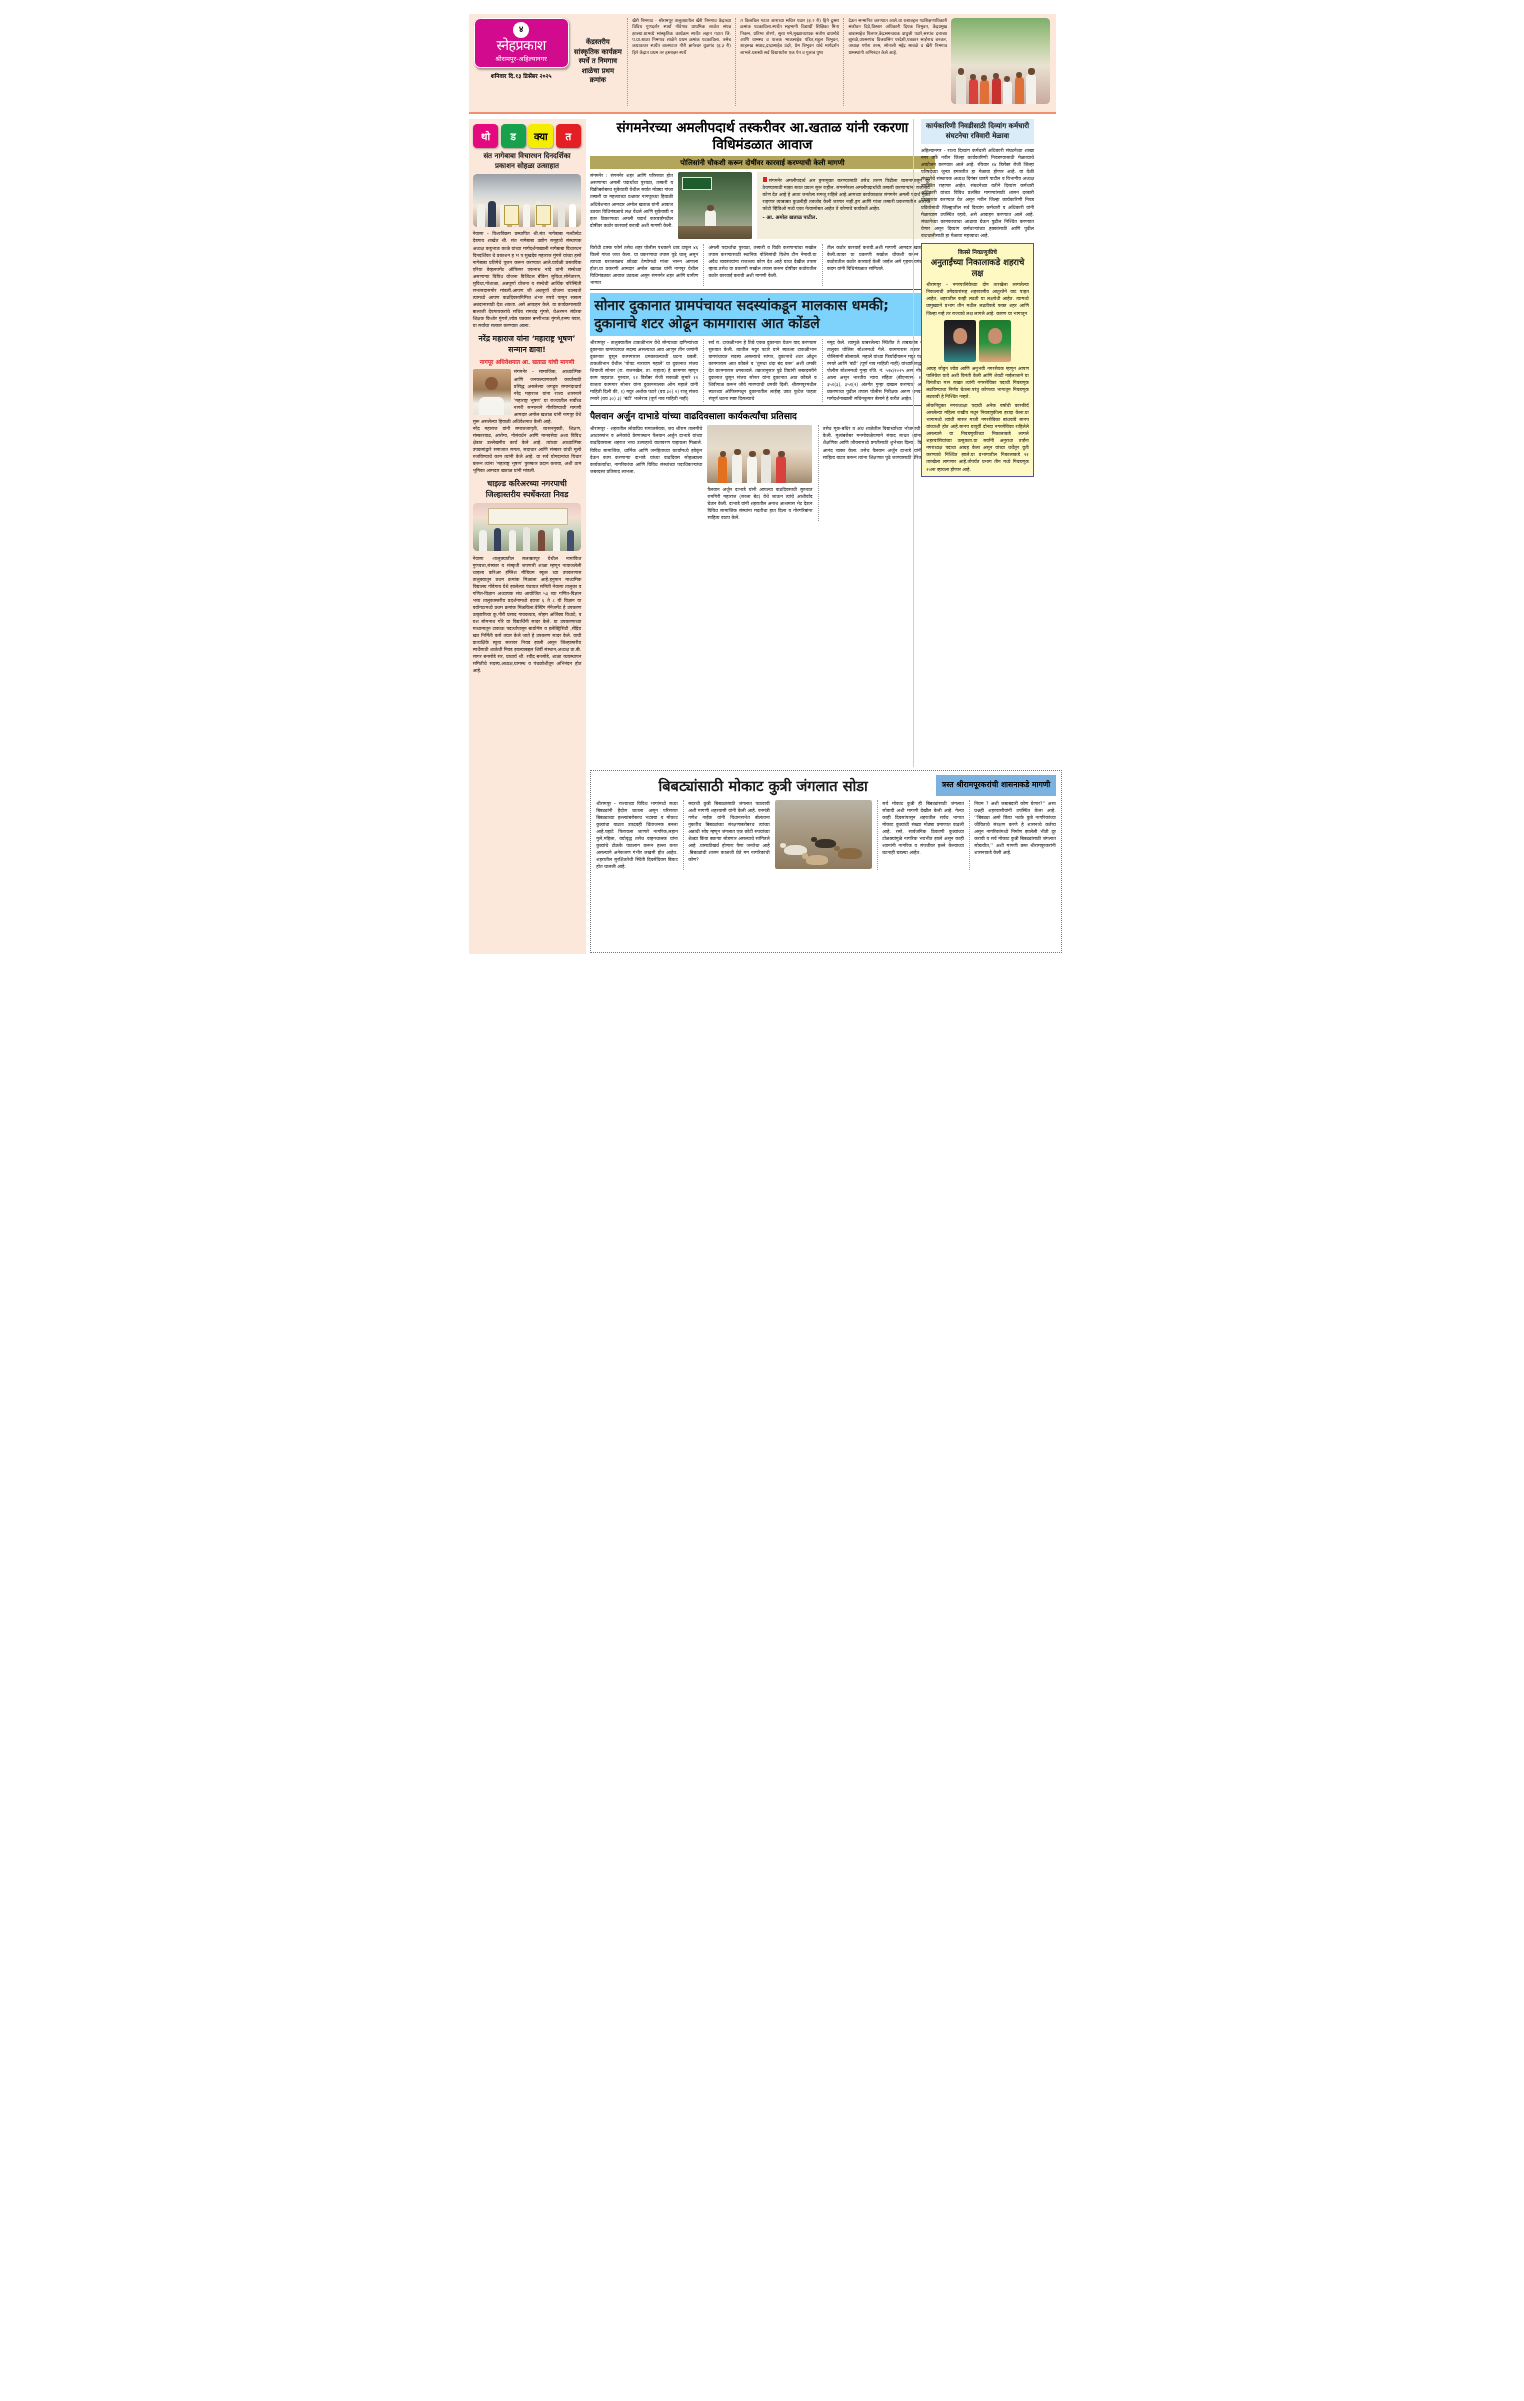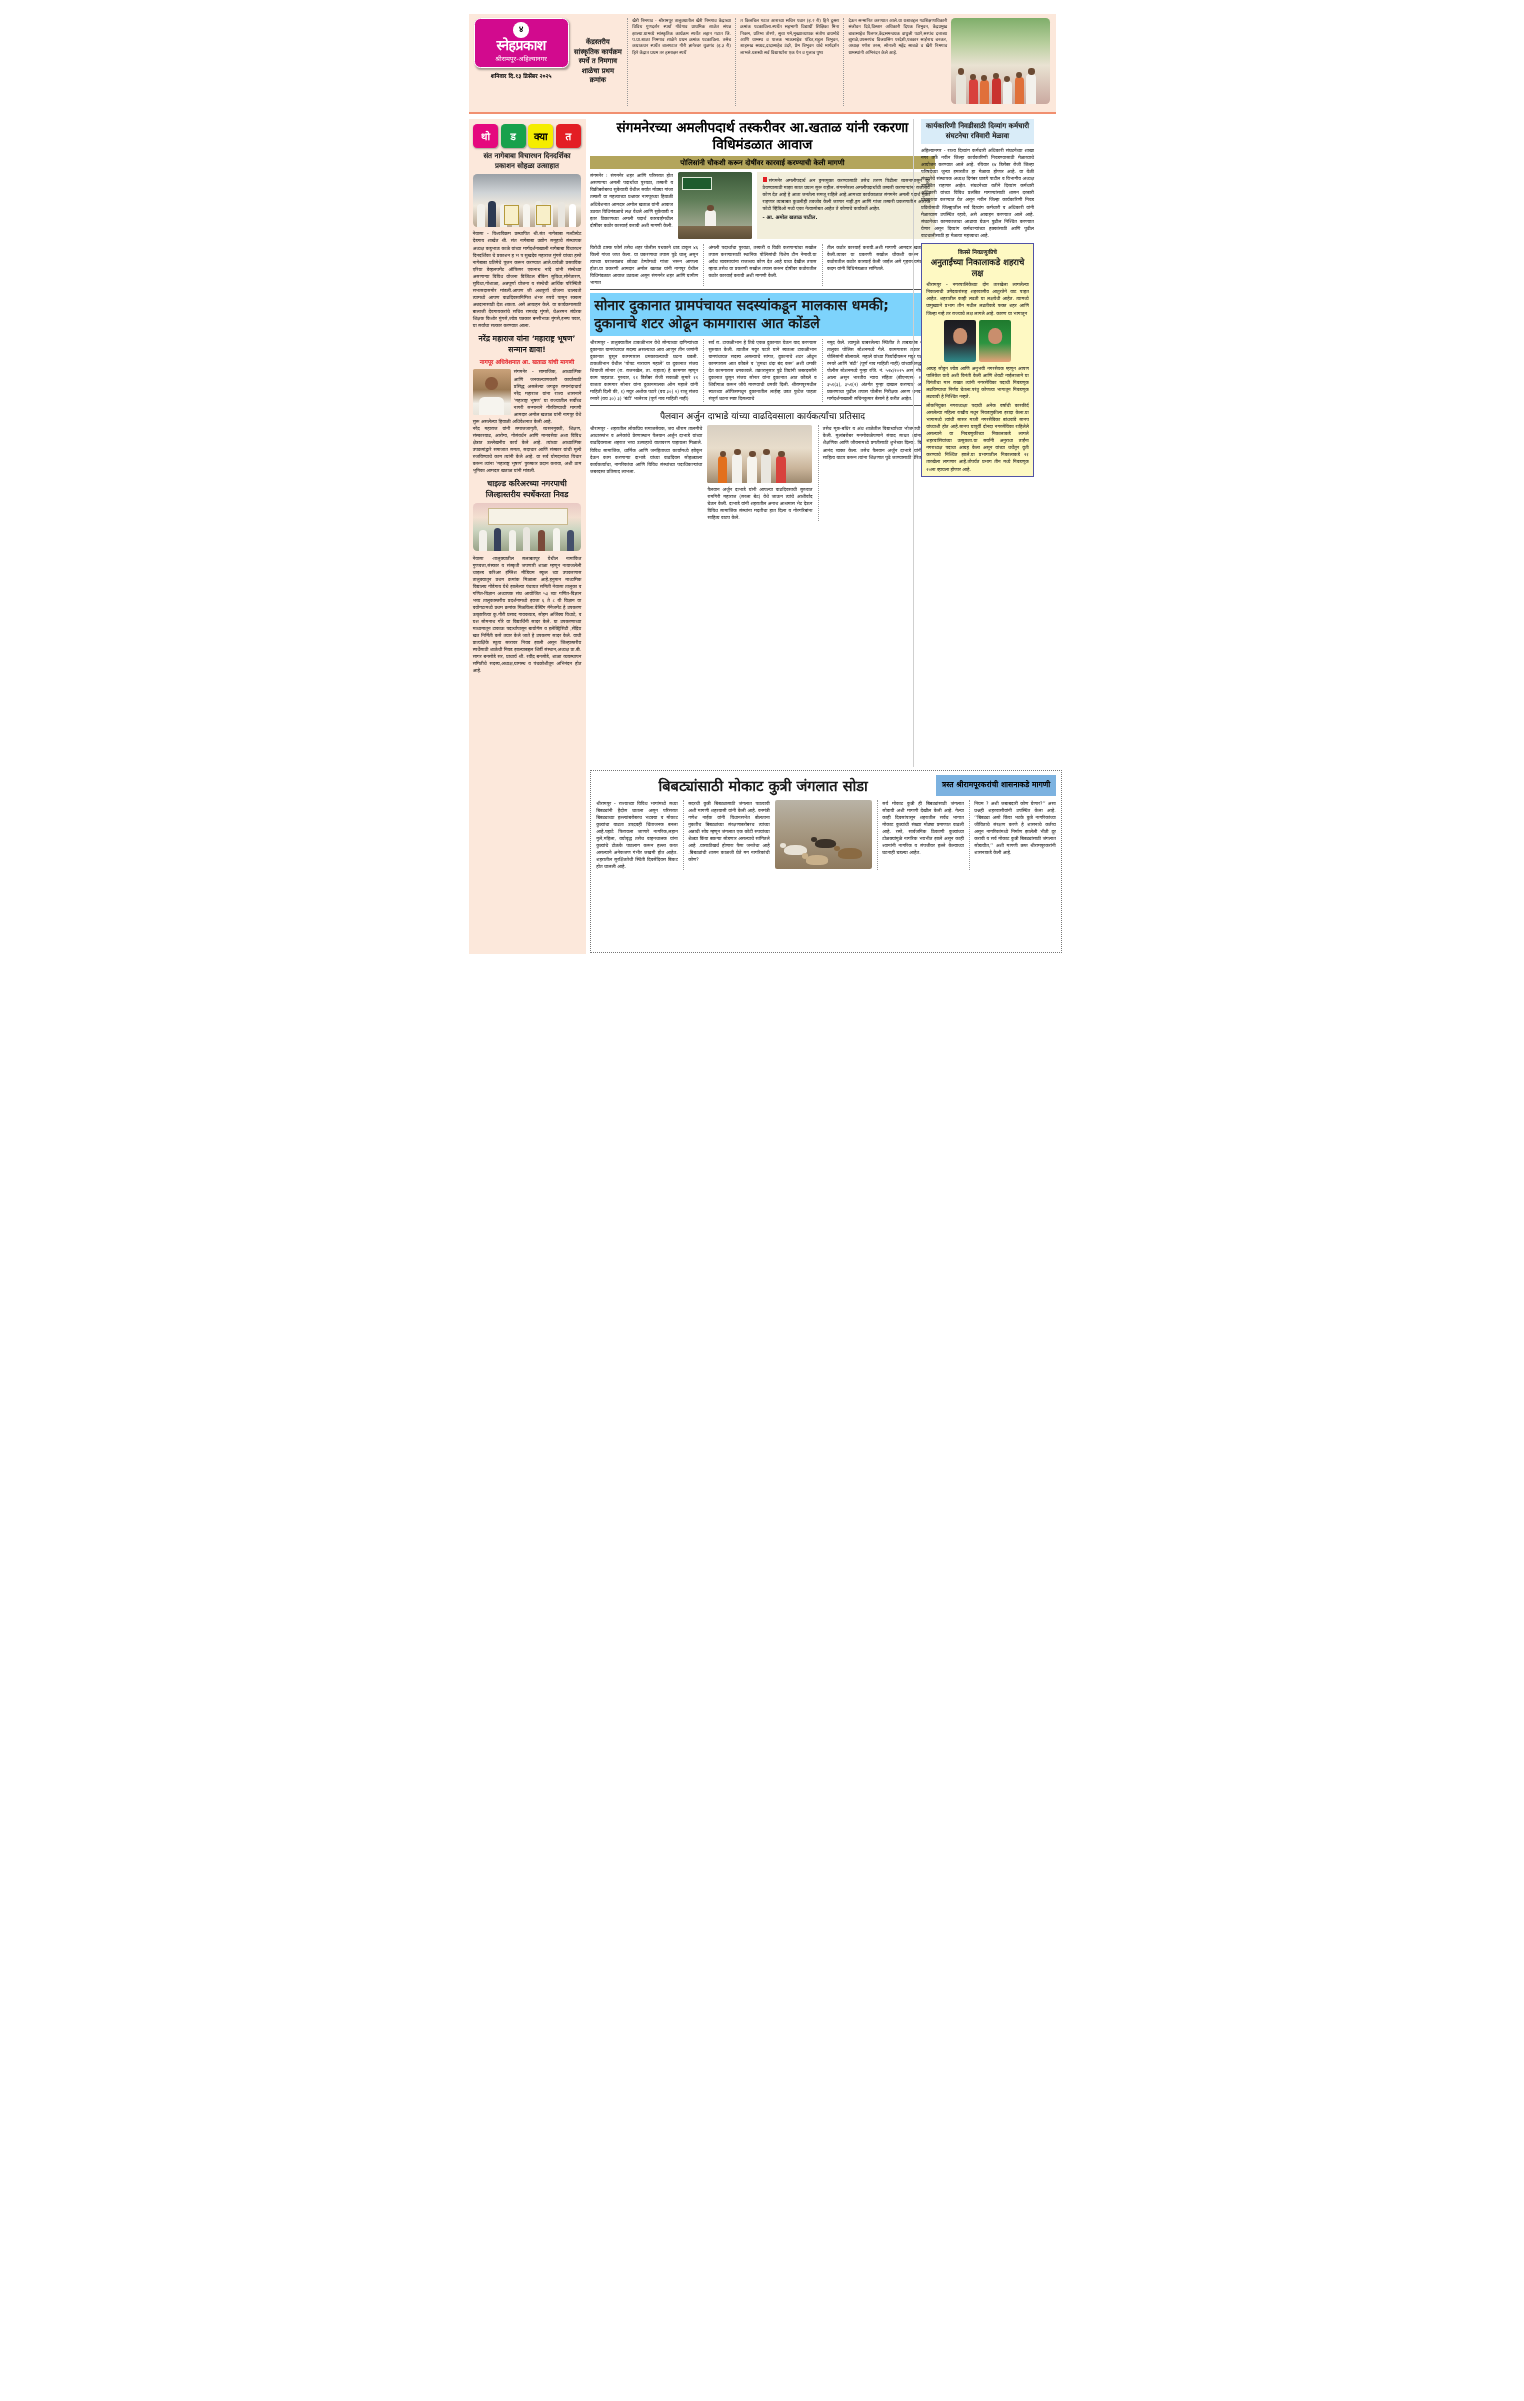--- a/index.html
+++ b/index.html
@@ -2,30 +2,30 @@
 <html style="font-size:8.4px"><head>
 <meta charset="utf-8">
 <style>
   html,body{margin:0;padding:0;background:#ffffff;}
   .page{position:relative;width:610px;height:960px;background:#fff;
         font-family:"DejaVu Sans",sans-serif;color:#1a1a1a;overflow:hidden;margin:0 auto;}
   .sec{position:absolute;box-sizing:border-box;}
   .peach{background:#fce8db;}
   .body-text{font-size:4.7px;line-height:1.5;text-align:justify;color:#181818;}
   .small-text{font-size:4.4px;line-height:1.45;text-align:justify;color:#181818;}
-  .hl{font-weight:normal;color:#000;text-align:center;}
+  .hl{font-weight:bold;color:#000;text-align:left;}
   .rule{border:none;border-top:0.5px solid #555;margin:3.1px 0;}
   
   .topstrip{display:flex;gap:4.2px;padding:4.2px 5.2px 5.2px 5.2px;border-bottom:2.1px solid #f19070;}
   .masthead-wrap{width:95px;flex:none;text-align:center;}
   .masthead-box{background:#d20a8e;border:1.6px solid #fff;border-radius:6.3px;
                 box-shadow:1px 1.6px 2.1px rgba(0,0,0,.35);padding:2.1px 3.1px 4.2px 3.1px;position:relative;}
   .mh-circle{width:15.7px;height:15.7px;border-radius:50%;background:#fff;color:#000;
              font-weight:bold;font-size:8.4px;line-height:15.7px;margin:1px auto 0 auto;}
-  .mh-title{color:#fff;font-weight:bold;font-size:14px;line-height:1.1;letter-spacing:-0.5px;}
+  .mh-title{color:#fff;font-weight:normal;font-size:14px;line-height:1.1;letter-spacing:-0.5px;}
   .mh-edition{color:#fff;font-weight:normal;font-size:6.5px;margin-top:1px;}
   .mh-date{font-weight:bold;font-size:5.8px;color:#000;margin-top:3.7px;}
   .vert-hl{width:50px;flex:none;font-weight:bold;font-size:6.8px;line-height:1.4;
            text-align:center;align-self:center;}
   .topcol{flex:1;border-left:0.5px dotted #999;padding-left:4.2px;}
   .topcol:first-of-type{border-left:none;}
   
   .photo{border-radius:4.2px;position:relative;overflow:hidden;background:#cfc6b2;}
   .fig{position:absolute;bottom:0;border-radius:3.7px 3.7px 0 0;}
   .fighead{position:absolute;border-radius:50%;background:#6b4a33;}

